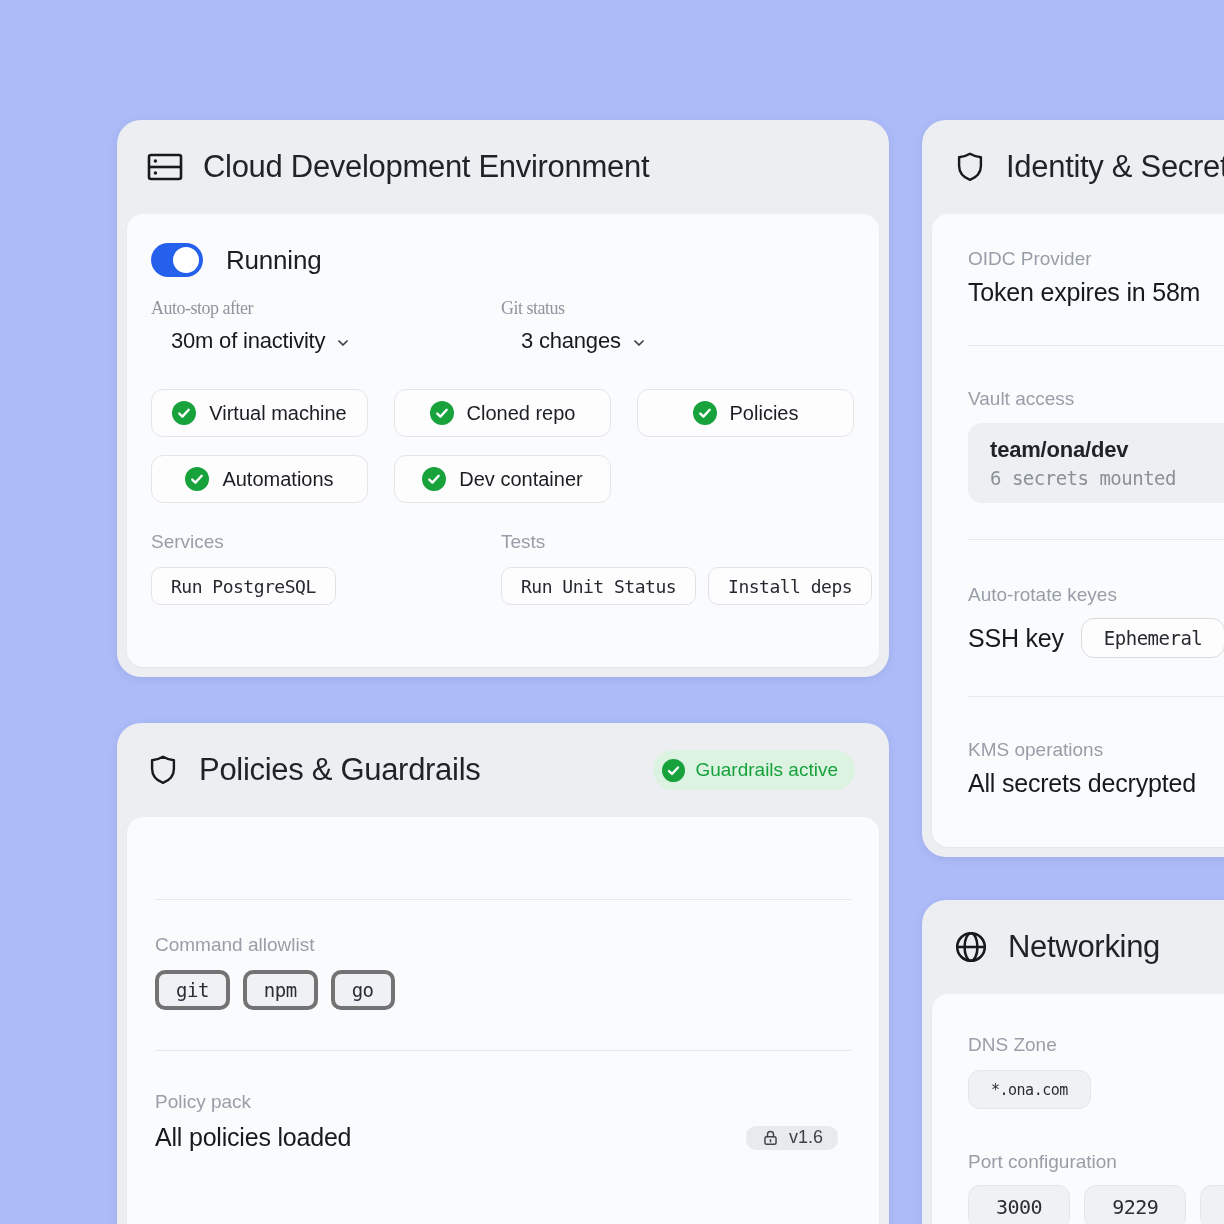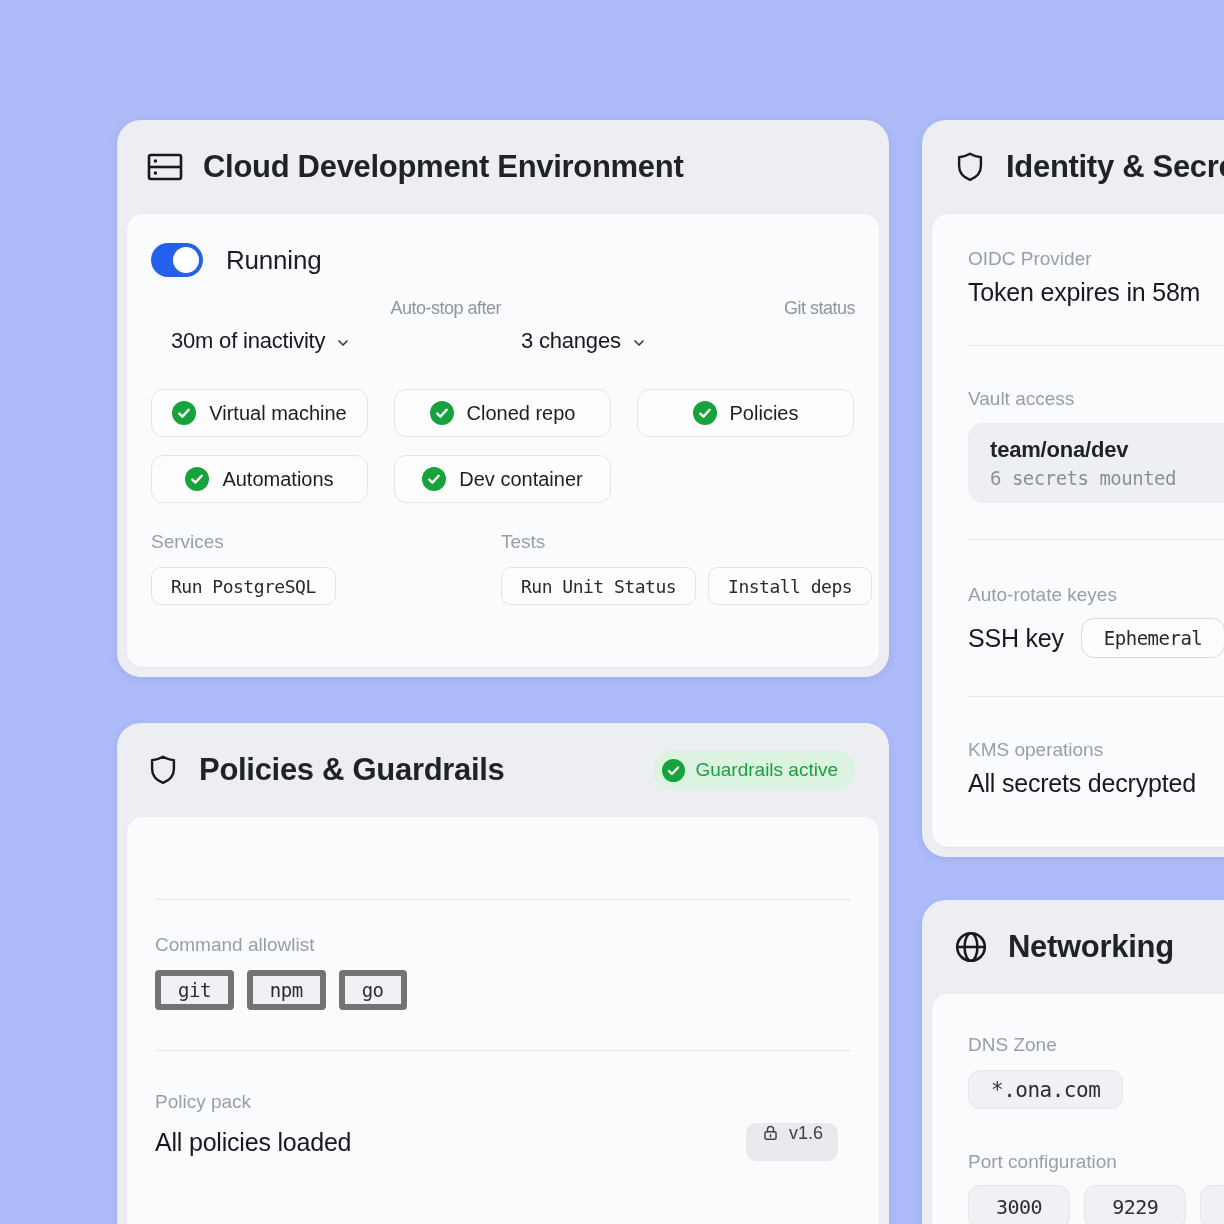--- a/index.html
+++ b/index.html
@@ -9,32 +9,32 @@
 
   .card { position:absolute; background:#eceef2; border-radius:24px;
           box-shadow:0 2px 8px rgba(40,50,110,.10); display:flex; flex-direction:column; }
   #card-cloud      { left:117px; top:120px;  width:772px; height:557px; }
   #card-identity   { left:922px; top:120px;  width:400px; height:737px; }
   #card-policies   { left:117px; top:723px;  width:772px; height:560px; }
   #card-networking { left:922px; top:900px;  width:400px; height:420px; }
 
   .card-header { height:94px; flex:0 0 94px; display:flex; align-items:center; gap:19px; padding:0 34px 0 29px; }
   #card-identity .card-header, #card-networking .card-header { padding-left:31px; }
-  .card-title { font-size:31px; font-weight:700; letter-spacing:-0.3px; color:#1f2227; white-space:nowrap; }
+  .card-title { font-size:31px; font-weight:400; letter-spacing:-0.3px; color:#1f2227; white-space:nowrap; }
   .hicon { display:inline-flex; color:#17191d; flex:0 0 auto; }
 
   .card-body { flex:1; background:#fafbfd; border-radius:16px; margin:0 10px 10px;
                box-shadow:0 1px 2px rgba(40,50,110,.05); overflow:hidden; }
   #cloud-body      { padding:29px 24px 0; }
   #identity-body   { padding:34px 40px 0 36px; }
   #policies-body   { padding:36px 28px 0; }
   #networking-body { padding:40px 36px 0; }
 
   .lbl      { font-size:19px; color:#989ea8; }
-  .lbl-mono { font-family:Liberation Sans, sans-serif; font-size:18px; color:#8f959f; letter-spacing:-0.5px;text-align:right; }
+  .lbl-mono { font-family:Liberation Serif, serif; font-size:18px; color:#8f959f; letter-spacing:-0.5px; }
   .val-lg   { font-size:25px; color:#17191e; letter-spacing:-0.2px; white-space:nowrap; }
 
   
   .toggle { position:relative; width:52px; height:34px; border-radius:17px; background:#2460eb; flex:0 0 auto; cursor:pointer; }
   .toggle .knob { position:absolute; top:4px; right:4px; width:26px; height:26px; border-radius:50%; background:#fff; }
 
   .toggle-row { display:flex; align-items:center; gap:23px; }
   .toggle-row .tlabel { font-size:26px; color:#1b1e23; letter-spacing:-0.2px; }
 
   .two-col { display:grid; grid-template-columns:350px 1fr; }
@@ -73,31 +73,31 @@
   .badge { margin-left:auto; display:flex; align-items:center; gap:10px; height:40px;
            padding:0 17px 0 9px; border-radius:20px; background:#ddf3e2;
            font-size:19px; font-weight:500; color:#17a23c;text-align:center; }
 
   .split-row { display:flex; align-items:center; justify-content:space-between; }
   .mcp-row { margin-top:8px; }
   .mcp-row .toggle { margin-right:13px; }
 
   .tag-row { margin-top:14px; display:flex; gap:13px; }
   .gray-chip { display:inline-flex; align-items:center; justify-content:center; height:40px; padding:0 17px;
-               background:#eff1f4; border:6px solid #737373; border-radius:4px;
+               background:#eff1f4; border:4px solid #737373; border-radius:10px;
                font-family:"DejaVu Sans Mono", monospace; font-size:19px; color:#2a2d33; letter-spacing:-0.5px; white-space:nowrap; }
 
   .pack-row { margin-top:10px; }
-  .ver-pill { display:flex; align-items:flex-start; gap:9px; height:38px; padding:0 15px; margin-right:13px;
+  .ver-pill { display:flex; align-items:center; gap:9px; height:24px; padding:0 15px; margin-right:13px;
               background:#e8eaee; border-radius:10px; font-size:18px; color:#3c4047; }
   .ver-pill .licon { display:inline-flex; color:#41454c; }
 
   .dns-chip { margin-top:14px; display:inline-flex; align-items:center; height:39px; padding:0 22px;
               background:#eff1f4; border:1px solid #e4e6ea; border-radius:12px;
-              font-family:"DejaVu Sans Mono", monospace; font-size:21px; color:#2a2d33; letter-spacing:-0.5px; }
+              font-family:"DejaVu Sans Mono", monospace; font-size:15px; color:#2a2d33; letter-spacing:-0.5px; }
   .ports-label { display:block; margin-top:42px; }
   .port-row { margin-top:12px; display:flex; gap:14px; }
   .port-chip { height:44px; padding:0 27px; font-size:20px; border-radius:12px; display:inline-flex; align-items:center;
                background:#eff1f4; border:1px solid #e4e6ea;
                font-family:"DejaVu Sans Mono", monospace; color:#2a2d33; letter-spacing:-0.5px; }
 
   .sec-label-top { display:block; }
   svg { display:block; }
 </style>
 </head>

